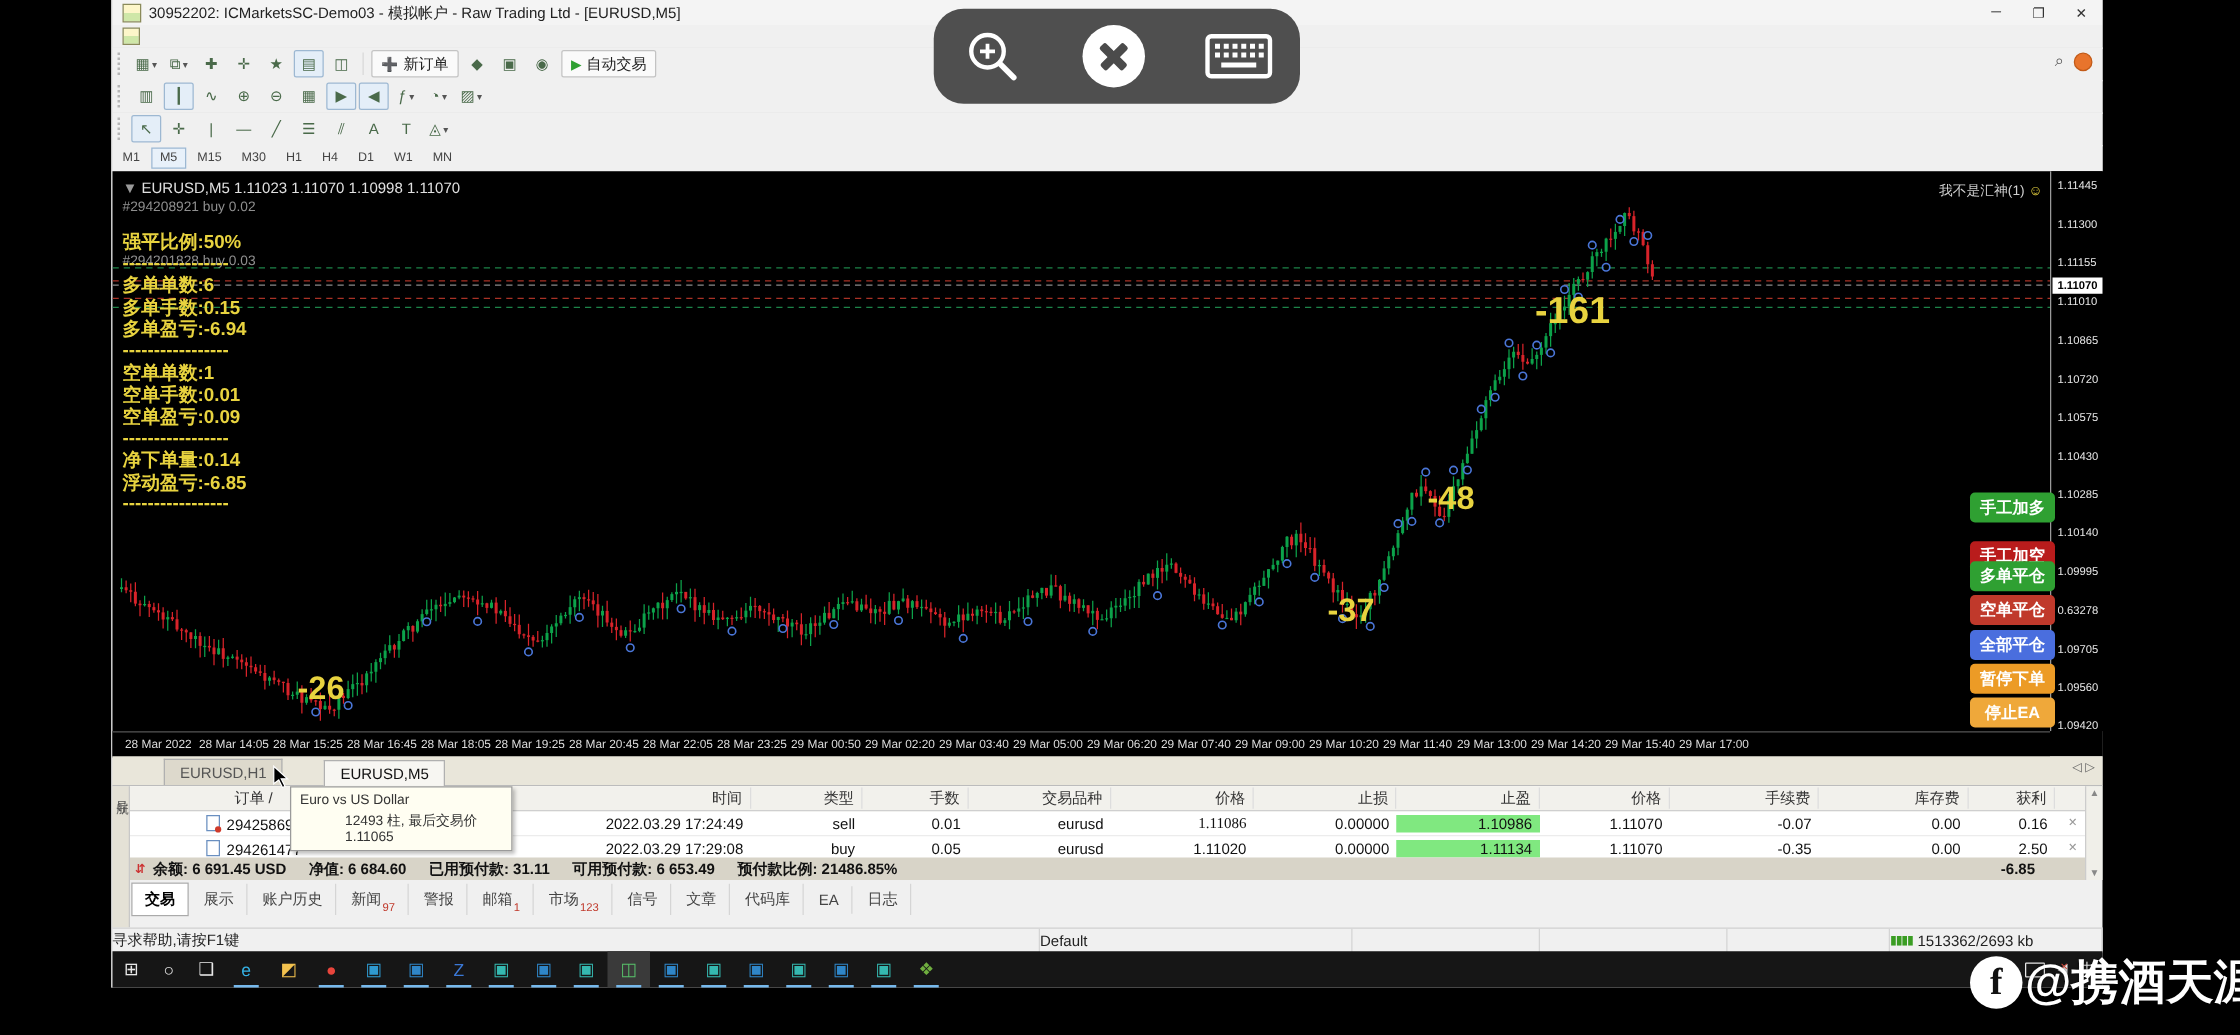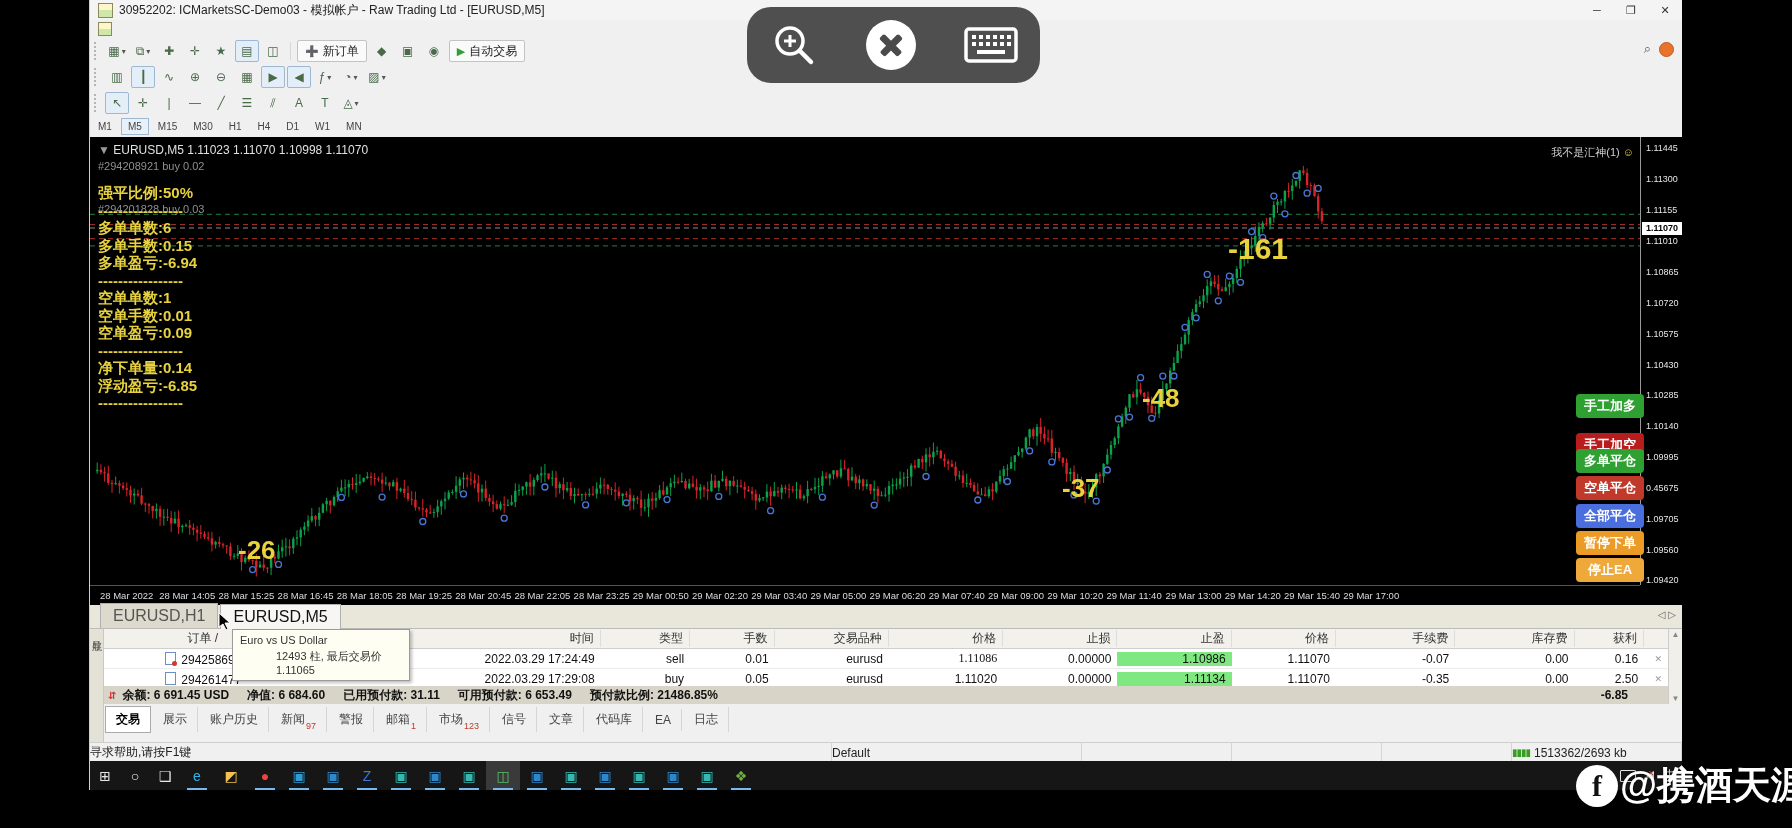--- a/index.html
+++ b/index.html
@@ -39,21 +39,21 @@
   .anno{position:absolute;font-size:26px;font-weight:bold;color:#e8d33f;}
   .paxis{position:absolute;left:1550px;top:0;width:42px;height:448px;border-left:1px solid #9a9a9a;background:#000;}
   .ptick{position:absolute;left:5px;font-size:9px;color:#e6e6e6;}
   .pcur{position:absolute;left:1px;width:40px;height:13px;background:#fff;color:#000;font-size:9px;font-weight:bold;display:flex;align-items:center;justify-content:center;}
   .taxis{position:absolute;left:0;top:448px;width:1550px;height:20px;background:#000;border-top:1px solid #555;}
   .ttick{position:absolute;top:4px;font-size:9.5px;color:#dcdcdc;white-space:nowrap;}
   .corner{position:absolute;left:1550px;top:448px;width:42px;height:20px;background:#000;}
   .sidebtn{position:absolute;left:1486px;width:68px;height:24px;border-radius:4px;color:#fff;font-size:13px;font-weight:bold;display:flex;align-items:center;justify-content:center;}
   
   .chart-tabs{left:0;top:605px;width:100%;height:24px;background:#e9e6da;border-bottom:1px solid #bcbcbc;display:flex;align-items:flex-end;padding-left:10px;box-sizing:border-box;}
-  .ctab{font-size:16px;color:#555;padding:3px 12px;margin-right:2px;border:1px solid #b0b0b0;border-bottom:none;background:#ddd9cc;}
+  .ctab{font-size:12px;color:#555;padding:3px 12px;margin-right:2px;border:1px solid #b0b0b0;border-bottom:none;background:#ddd9cc;margin-left:31px;}
   .ctab.active{background:#f7f6f2;color:#111;position:relative;top:1px;}
   .tabnav{position:absolute;right:6px;top:609px;font-size:10px;color:#666;}
   
   .navstrip{left:0;top:629px;width:14px;height:113px;background:#e4e1d6;border-right:1px solid #c8c8c8;
     writing-mode:vertical-lr;font-size:10px;color:#555;display:flex;align-items:center;justify-content:flex-start;padding-top:4px;box-sizing:border-box;}
   .tgrid{left:14px;top:629px;width:1564px;background:#fff;font-size:12px;color:#111;}
   .trow{display:flex;height:19px;align-items:center;border-bottom:1px solid #ececec;}
   .trow.head{background:#f2f1ec;border-bottom:1px solid #cfcfcf;color:#333;}
   .tc{padding:0 6px;box-sizing:border-box;text-align:right;white-space:nowrap;overflow:hidden;}
   .tc.l{text-align:center;}
@@ -988,21 +988,21 @@
         <div class="ptick" style="top: 36.9333px;">1.11300</div>
         <div class="ptick" style="top: 67.8667px;">1.11155</div>
         <div class="ptick" style="top: 98.8px;">1.11010</div>
         <div class="ptick" style="top: 129.733px;">1.10865</div>
         <div class="ptick" style="top: 160.667px;">1.10720</div>
         <div class="ptick" style="top: 191.6px;">1.10575</div>
         <div class="ptick" style="top: 222.533px;">1.10430</div>
         <div class="ptick" style="top: 253.467px;">1.10285</div>
         <div class="ptick" style="top: 284.4px;">1.10140</div>
         <div class="ptick" style="top: 315.333px;">1.09995</div>
-        <div class="ptick" style="top: 346.267px;">0.45675</div>
+        <div class="ptick" style="top: 346.267px;">0.63278</div>
         <div class="ptick" style="top: 377.2px;">1.09705</div>
         <div class="ptick" style="top: 408.133px;">1.09560</div>
         <div class="ptick" style="top: 438px;">1.09420</div>
         <div class="pcur" style="top: 84.5px;">1.11070</div>
       </div>
     <div class="taxis" id="taxis">
         <div class="ttick" style="left: 10px;">28 Mar 2022</div>
         <div class="ttick" style="left: 69.2px;">28 Mar 14:05</div>
         <div class="ttick" style="left: 128.4px;">28 Mar 15:25</div>
         <div class="ttick" style="left: 187.6px;">28 Mar 16:45</div>

